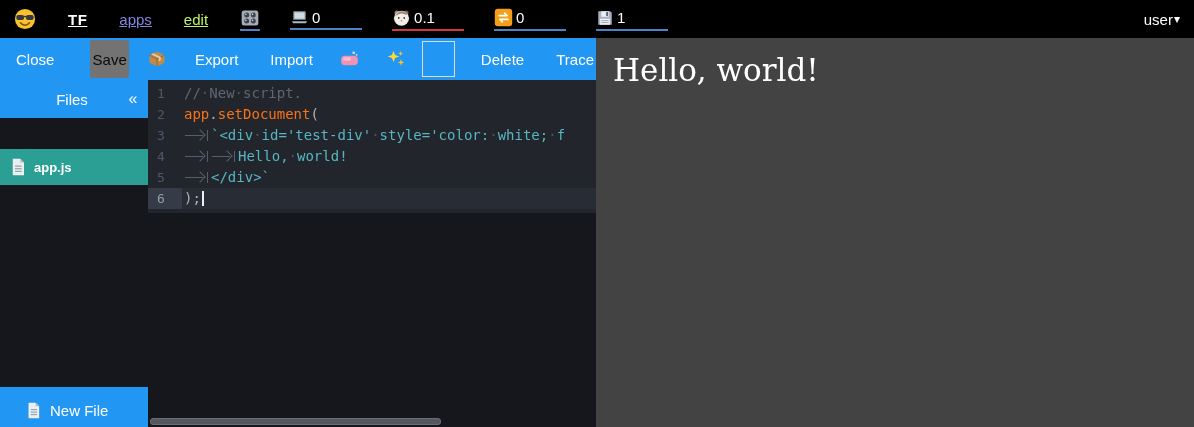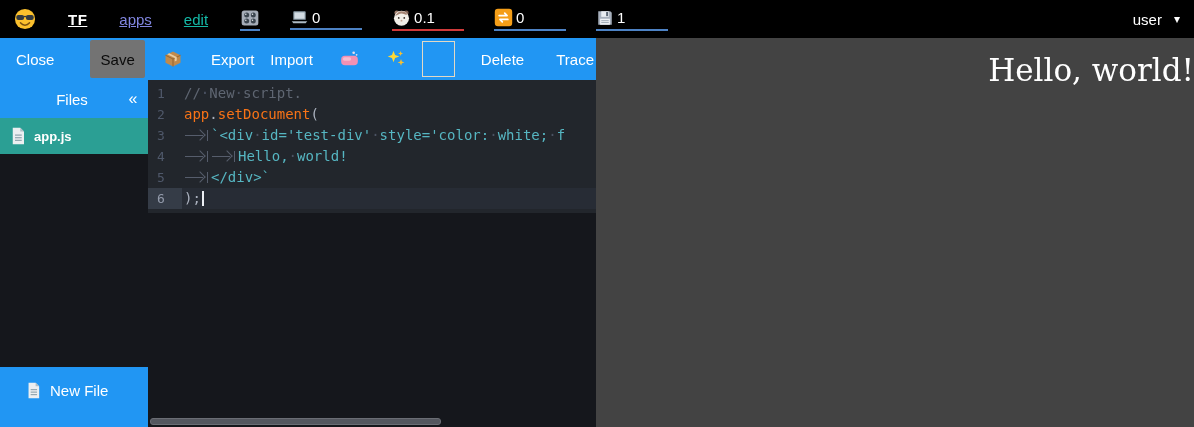--- a/index.html
+++ b/index.html
@@ -12,75 +12,75 @@
 
   
   .topbar {
     height:38px; background:#000; display:flex; align-items:center;
     color:#fff; font-size:15px;
   }
   .topbar .logo { margin-left:14px; display:flex; align-items:center; }
   .toplink { text-decoration:underline; margin-left:32px; cursor:pointer; }
   .toplink.tf { color:#fff; font-weight:bold; letter-spacing:0.5px; }
   .toplink.apps { color:#8186e0; }
-  .toplink.edit { color:#14b8a6; }
+  .toplink.edit { color:#bef264; }
   .knobs { margin-left:32px; display:flex; align-items:center; border-bottom:2px solid #4d82c4; padding-bottom:1px; }
   .counter {
     margin-left:30px; display:flex; align-items:center; gap:3px;
     border-bottom:2px solid #4d82c4; padding:1px 2px 2px 0; min-width:72px;
   }
   .counter .val { color:#fff; font-size:15px; }
   .spacer { flex:1; }
-  .usermenu { margin-right:14px; color:#fff; display:flex; align-items:center; gap:12px; cursor:pointer; }
+  .usermenu { margin-right:14px; color:#fff; display:flex; align-items:center; gap:1px; cursor:pointer; }
   .usermenu .caret { font-size:12px; }
 
   
   .main { display:flex; height:389px; }
   .left-col { width:596px; display:flex; flex-direction:column;border-radius:6px; }
 
   
   .toolbar {
     height:42px; background:#2196f3; display:flex; align-items:center;
     color:#fff; font-size:15px; flex:none;
   }
   .tbtn { cursor:pointer; padding:0 2px; }
   .tbtn.close { margin-left:14px; }
   .savebtn {
     margin-left:34px; width:62px; height:38px; background:#737373; color:#0a0a0a;
     display:flex; align-items:center; justify-content:center; border-radius:2px; cursor:pointer;
   }
   .tb-ico { margin-left:18px; display:flex; align-items:center; cursor:pointer; }
   .tbtn.export { margin-left:26px; }
-  .tbtn.import { margin-left:12px;text-align:right; }
+  .tbtn.import { margin-left:28px;text-align:right; }
   .tb-ico.soap { margin-left:24px; }
   .tb-ico.sparkles { margin-left:26px; }
   .tb-input {
     margin-left:16px; width:33px; height:36px; background:transparent;
     border:1px solid #e3d9c4; outline:none; color:#fff; font-size:15px; padding:0 4px;
   }
   .tbtn.delete { margin-left:24px; }
   .tbtn.trace { margin-left:28px; }
 
   
   .body-row { flex:1; display:flex; min-height:0; }
 
   
-  .sidebar { width:148px; flex:none; background:#15171c; display:flex; flex-direction:column; }
+  .sidebar { width:148px; flex:none; background:#15171c; display:flex; flex-direction:column;gap:31px; }
   .sb-header {
     height:38px; background:#2196f3; color:#fff; font-size:15px;
     display:flex; align-items:center; flex:none;
   }
   .sb-header .title { flex:1; text-align:center; padding-left:26px; }
   .sb-header .collapse { width:30px; text-align:center; cursor:pointer; font-size:16px; }
   .file-item {
     height:36px; background:#2b9f94; color:#fff; font-weight:bold; font-size:13px;
     display:flex; align-items:center; gap:8px; padding-left:10px; cursor:pointer; flex:none;
   }
   .sb-spacer { flex:1; }
-  .sb-actions { background:#2196f3; padding:6px 0 20px; flex:none; }
+  .sb-actions { background:#2196f3; padding:6px 0 0; flex:none; }
   .sb-action {
     height:34px; display:flex; align-items:center; gap:9px; color:#fff; font-size:15px;
     cursor:pointer; padding-left:26px;
   }
   .sb-action.remove { padding-left:20px; }
 
   
   .editor {
     flex:1; background:#15171c; position:relative; overflow:hidden;
     font-family:"DejaVu Sans Mono", monospace;
@@ -113,21 +113,21 @@
   .seg-cursor {
     display:inline-block; width:2px; height:15px; background:#eceff4;
     vertical-align:middle; margin-left:1px; margin-bottom:2px;
   }
   .hscroll-thumb {
     position:absolute; left:2px; bottom:2px; width:291px; height:7px;
     background:#54575f; border:1px solid #6a6d74; border-radius:3px; cursor:pointer;
   }
 
   
-  .preview { flex:1; padding:14px 0 0 17px;text-align:right; }
+  .preview { flex:1; padding:14px 0 0 17px; }
   .preview-text { font-family:"DejaVu Serif", serif; font-size:31px; }
 
   svg { display:block; }
 </style>
 </head>
 <body>
 
 <div class="topbar">
   <span class="logo">
     <svg width="22" height="22" viewBox="0 0 24 24">

